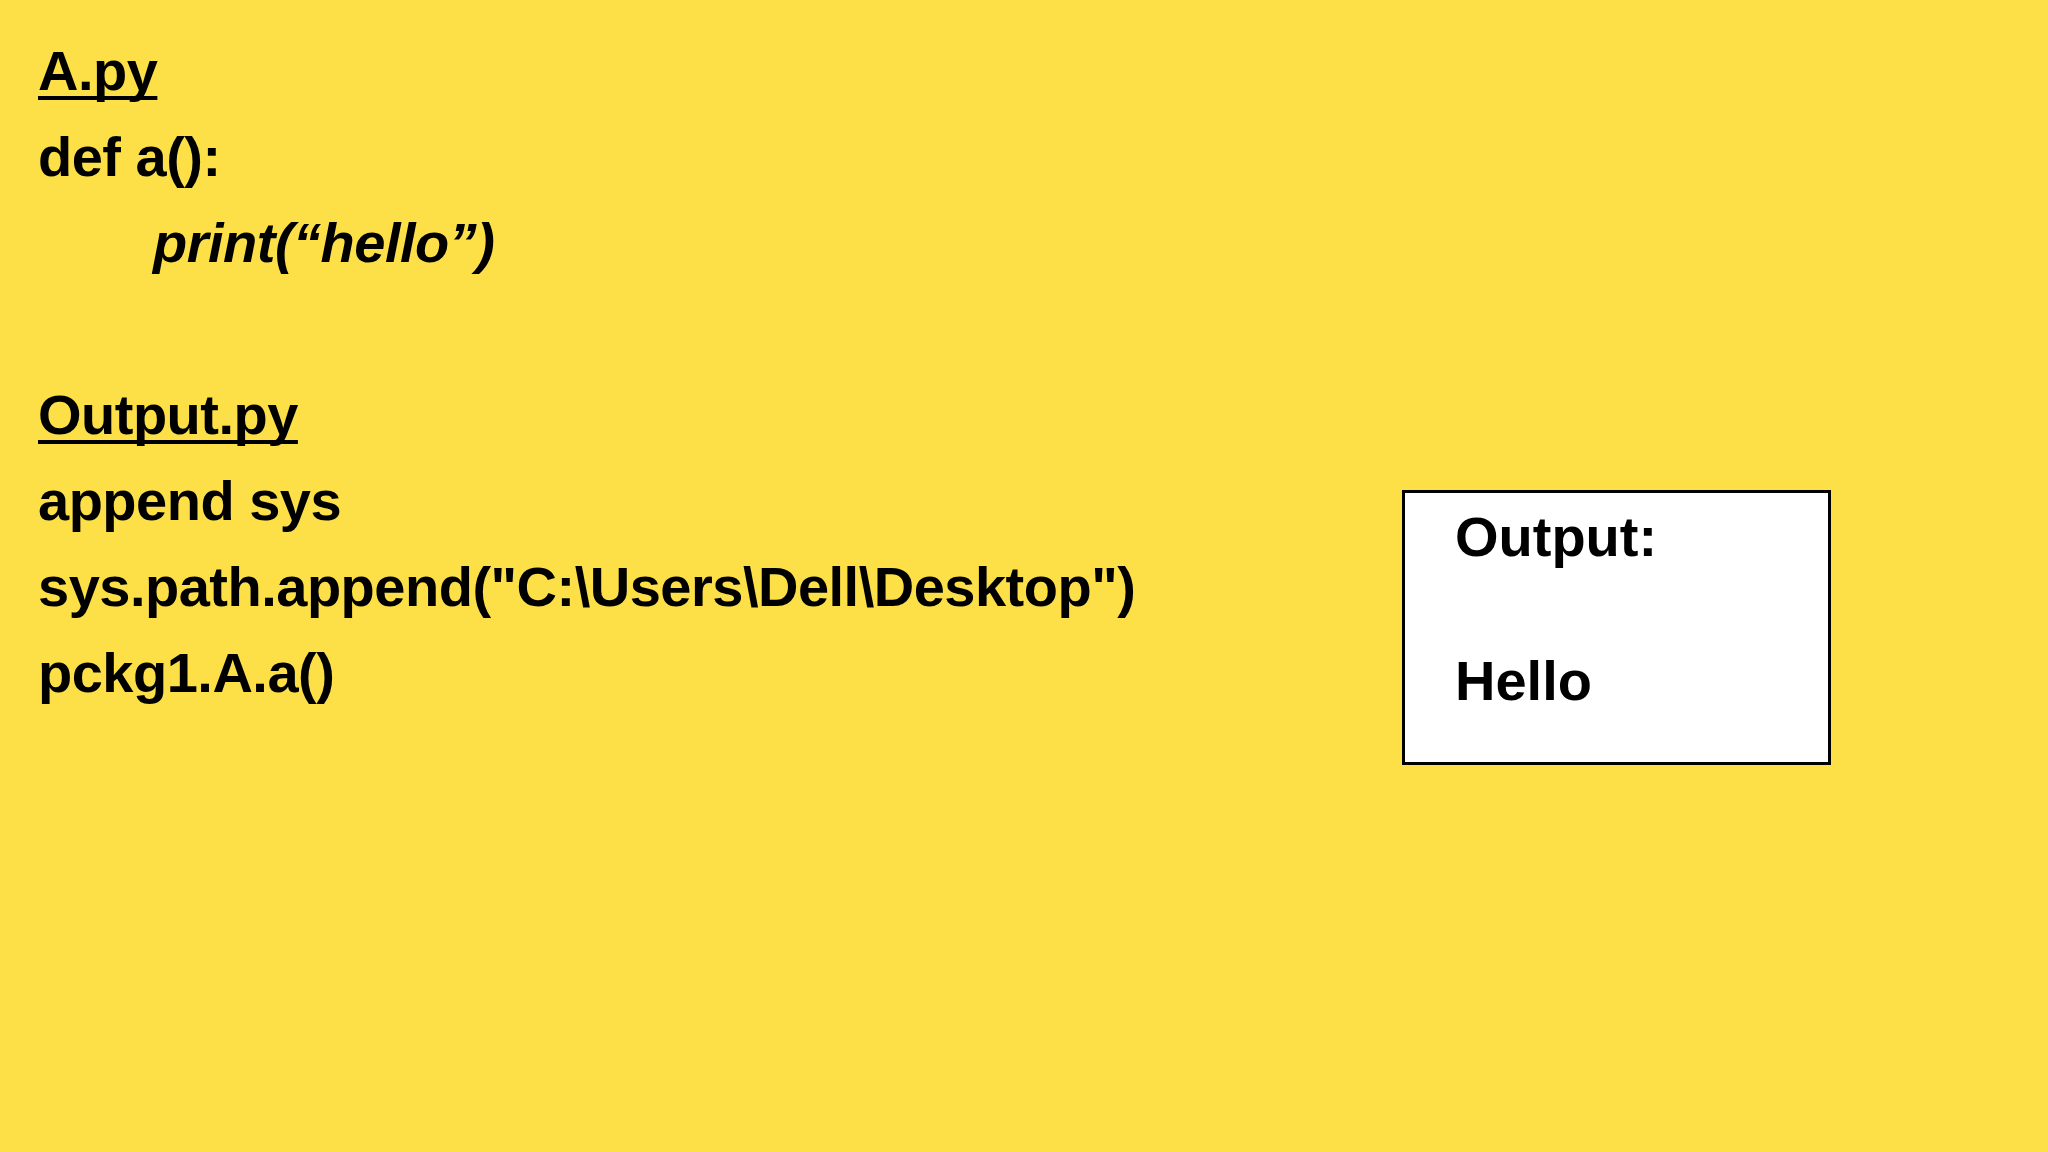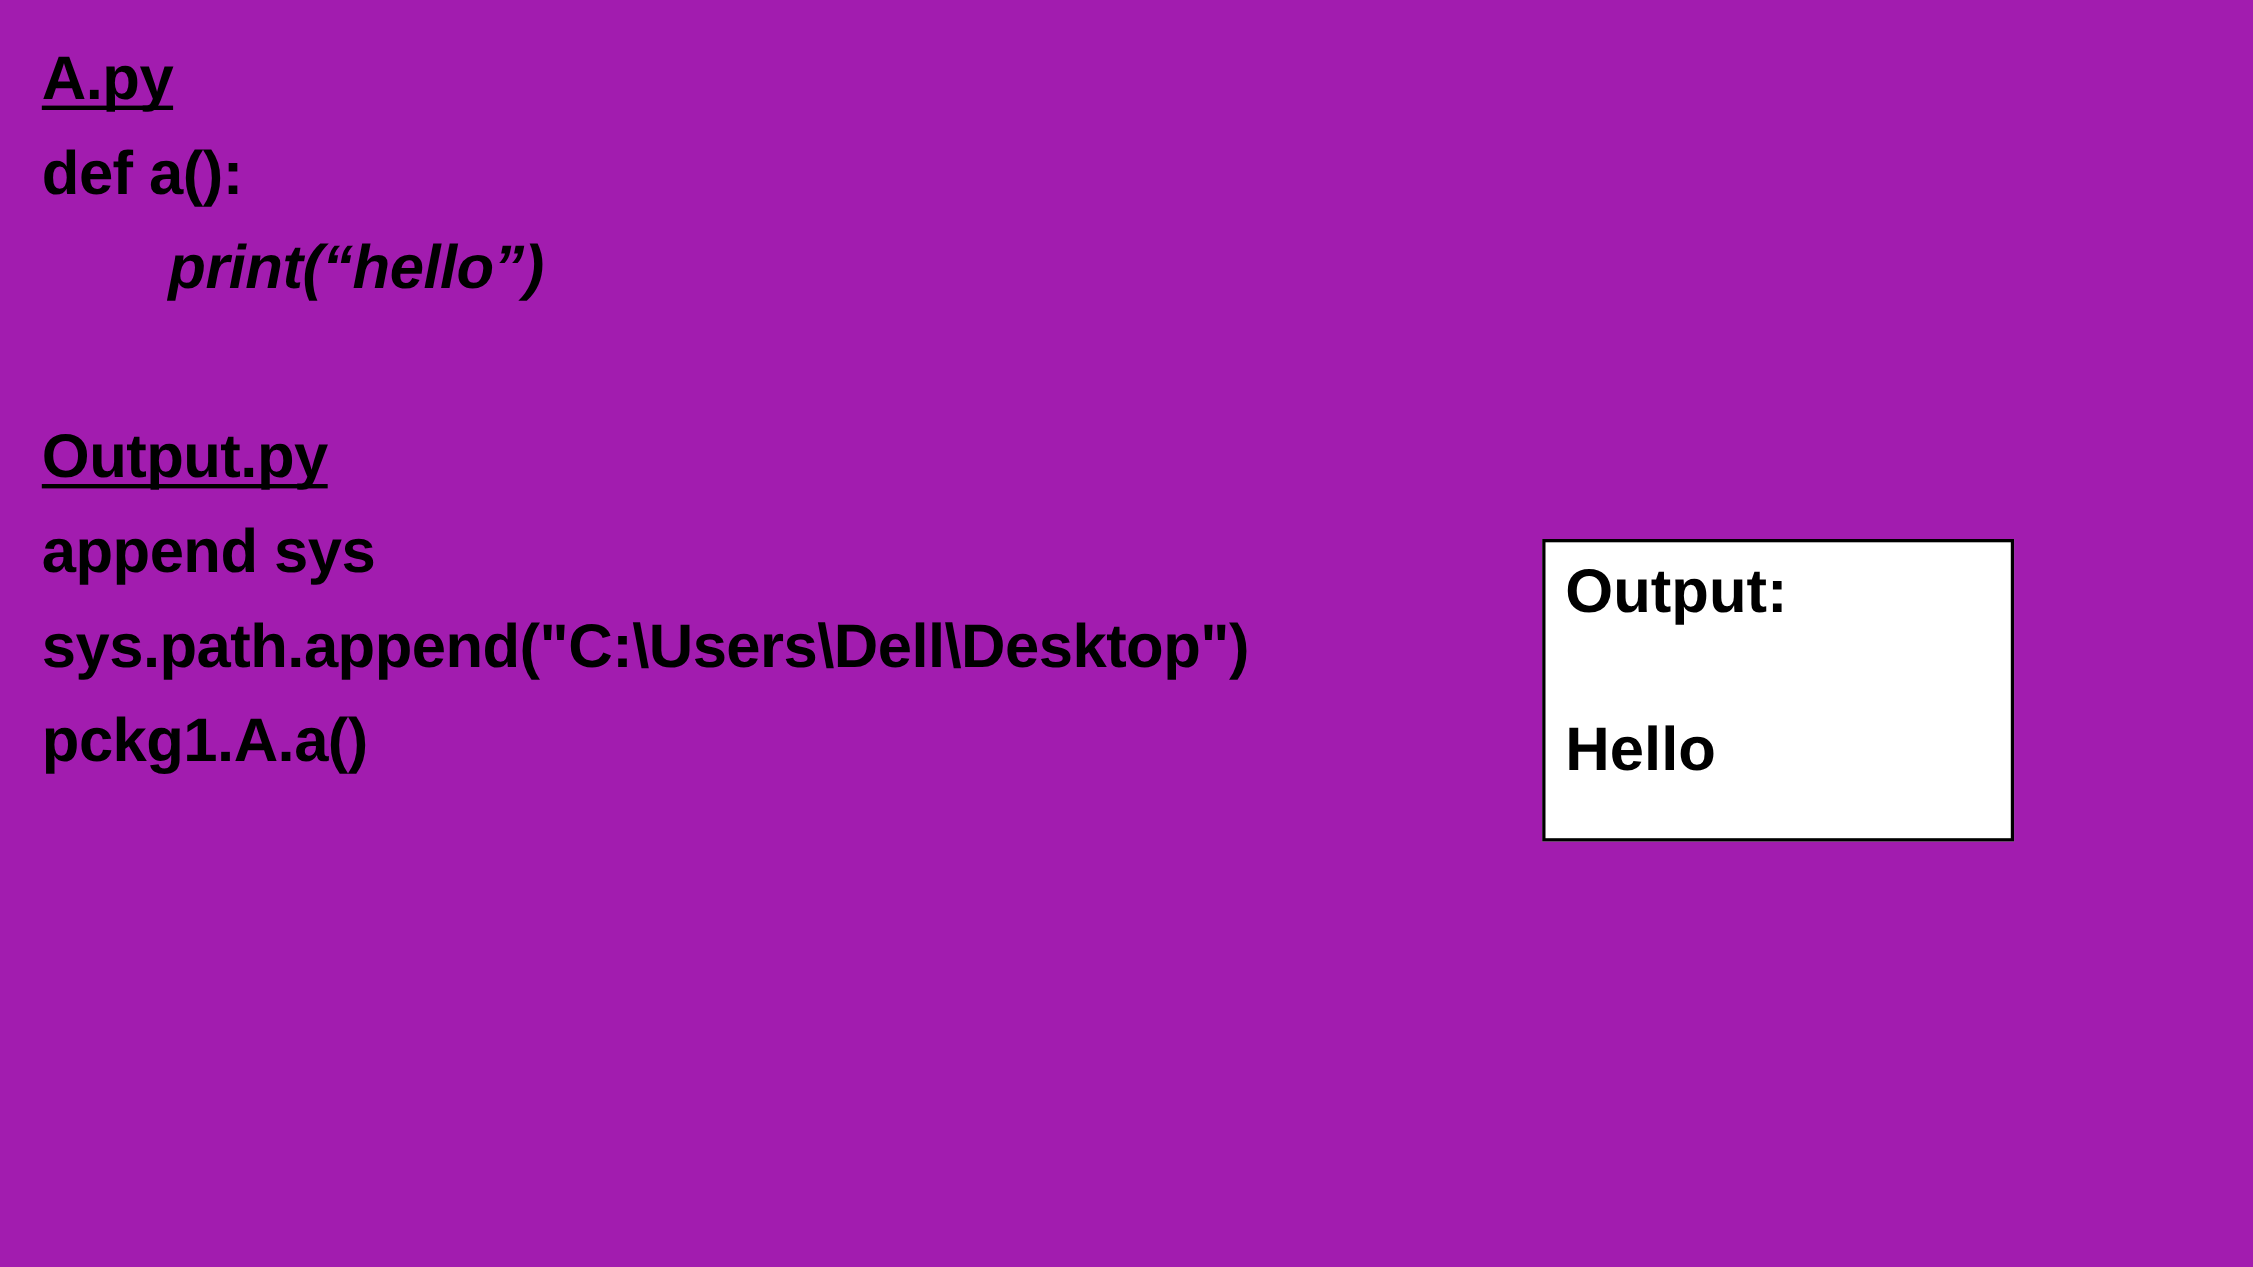--- a/index.html
+++ b/index.html
@@ -4,21 +4,21 @@
 <style>
   html, body {
     margin: 0;
     padding: 0;
     background: #ffffff;
   }
   .slide {
     position: relative;
     width: 2048px;
     height: 1152px;
-    background: #a21caf;
+    background: #fde047;
     overflow: hidden;
     font-family: "Liberation Sans", sans-serif;
     font-weight: 700;
     color: #000000;
   }
   .code-block {
     position: absolute;
     left: 38px;
     top: 28px;
     font-size: 56px;
@@ -50,20 +50,21 @@
     height: 275px;
     border: 3px solid #000000;
     box-sizing: border-box;
     font-size: 56px;
     line-height: 72px;
     padding: 8px 10px 0 18px;
     background: #ffffff;
   }
   .output-box .line {
     min-height: 72px;
+    margin-left: 32px;
   }
   .output-box .blank {
     height: 72px;
   }
 </style>
 </head>
 <body>
 
 <div class="slide">
 

